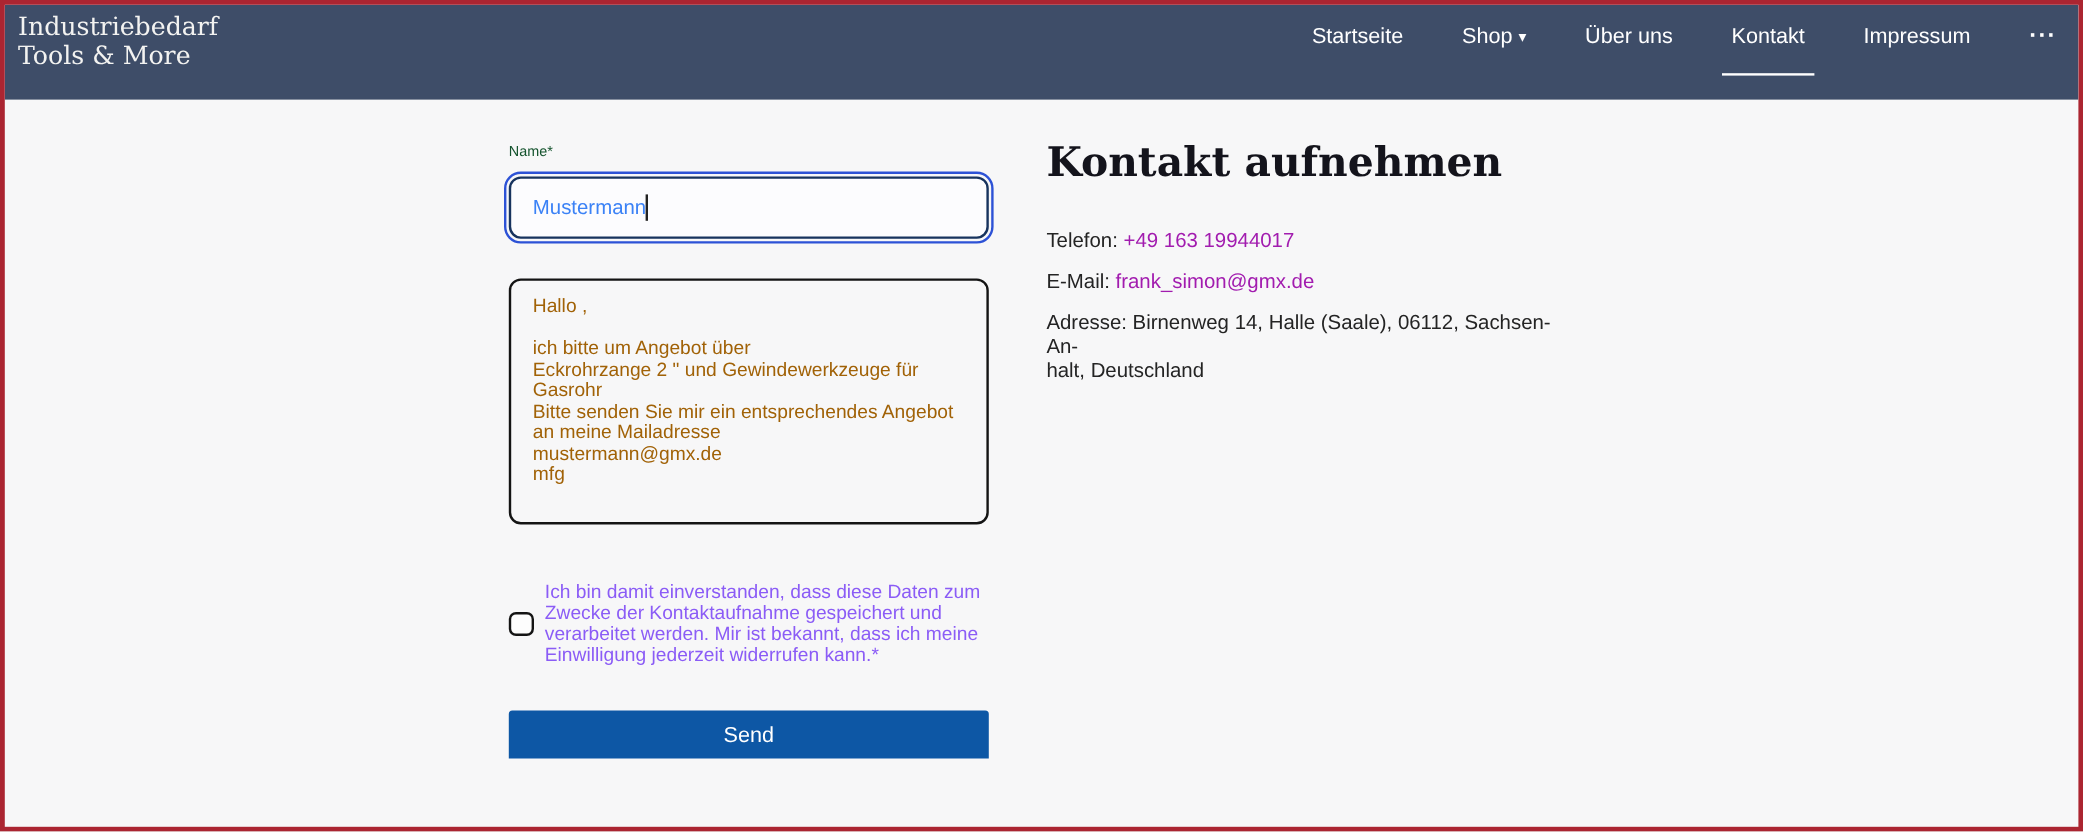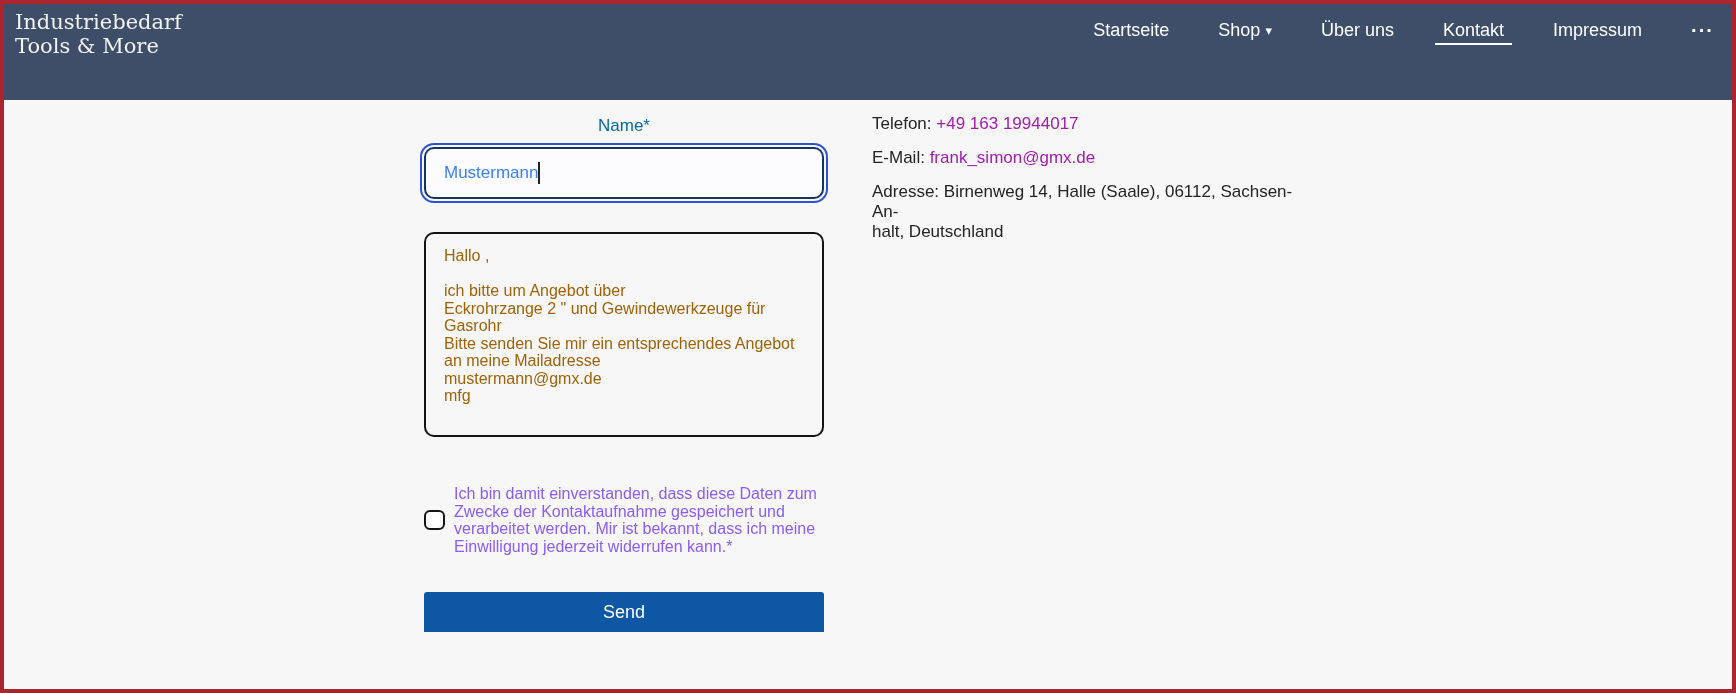--- a/index.html
+++ b/index.html
@@ -8,48 +8,48 @@
 
   .page {
     position:relative; width:1736px; height:693px;
     background:#f7f7f8;
     border:4px solid #ab2531;
     overflow:hidden;
   }
 
   
   .site-header {
-    position:absolute; left:0; top:0; right:0; height:96px;
+    position:absolute; left:0; top:0; right:0; height:79px;
     background:#3e4d68;
     display:flex; justify-content:space-between; align-items:flex-start;
   }
   .brand {
     padding:6px 0 0 11px;
     font-family:"DejaVu Serif", serif;
     color:#f3f3f1; font-size:21px; line-height:24px;
   }
   .nav {
     display:flex; align-items:flex-start; gap:49px;
     padding:15px 18px 0 0;
   }
   .nav-item {
     color:#ffffff; font-size:18px; line-height:22px;
     text-decoration:none; cursor:pointer; white-space:nowrap;
   }
   .nav-item.active {
-    padding:0 8px 2px 8px; margin:0 -8px;
+    padding:0 8px 20px 8px; margin:0 -8px;
     border-bottom:2.5px solid #ffffff;
   }
   .nav-caret { font-size:13px; margin-left:5px; position:relative; top:-1px; }
   .nav-overflow { font-size:20px; font-weight:bold; letter-spacing:1px; line-height:22px; }
 
   
   .form-col { position:absolute; left:420px; top:112px; width:400px; }
   .field-label {
-    font-size:17px; color:#0369a1; line-height:20px; margin-bottom:11px;text-align:center;
+    font-size:12px; color:#14532d; line-height:20px; margin-bottom:11px;
   }
   .name-wrap { position:relative; margin-bottom:33px; }
   .name-input {
     width:100%; height:52px;
     border:2px solid #17335e; border-radius:10px;
     outline:2px solid #2d52d6; outline-offset:2px;
     background:#fcfcfe;
     font-family:"Liberation Sans", sans-serif;
     font-size:17px; color:#3b82f6;
     padding:0 18px;
@@ -137,20 +137,21 @@
     <div class="consent-row">
       <div class="checkbox" role="checkbox" aria-checked="false"></div>
       <div class="consent-text">Ich bin damit einverstanden, dass diese Daten zum Zwecke der Kontaktaufnahme gespeichert und verarbeitet werden. Mir ist bekannt, dass ich meine Einwilligung jederzeit widerrufen kann.*</div>
     </div>
 
 
     <button class="send-button">Send</button>
   </div>
 
   <div class="contact-col">
+    <h1 class="contact-heading">Kontakt aufnehmen</h1>
 
     <p class="contact-line"><span>Telefon: </span><a class="contact-link">+49 163 19944017</a></p>
 
     <p class="contact-line"><span>E-Mail: </span><a class="contact-link">frank_simon@gmx.de</a></p>
 
     <p class="contact-line"><span>Adresse: </span><span>Birnenweg 14, Halle (Saale), 06112, Sachsen-An-</span><span class="address-line">halt, Deutschland</span></p>
   </div>
 
 </div>
 

